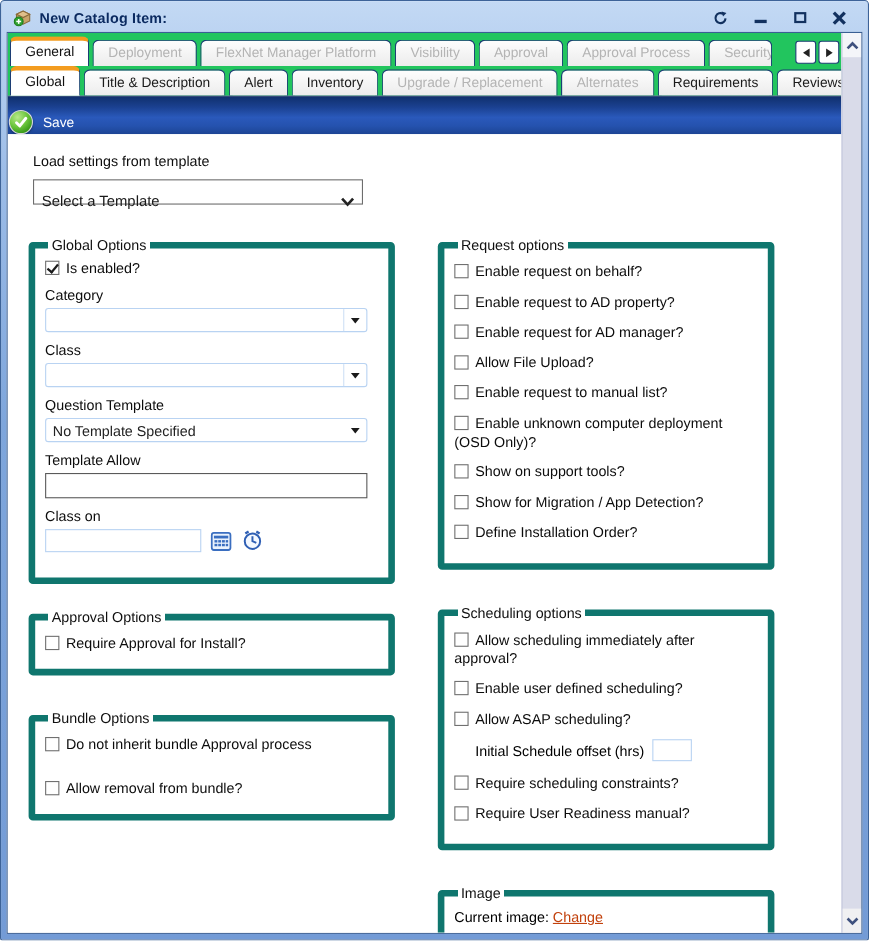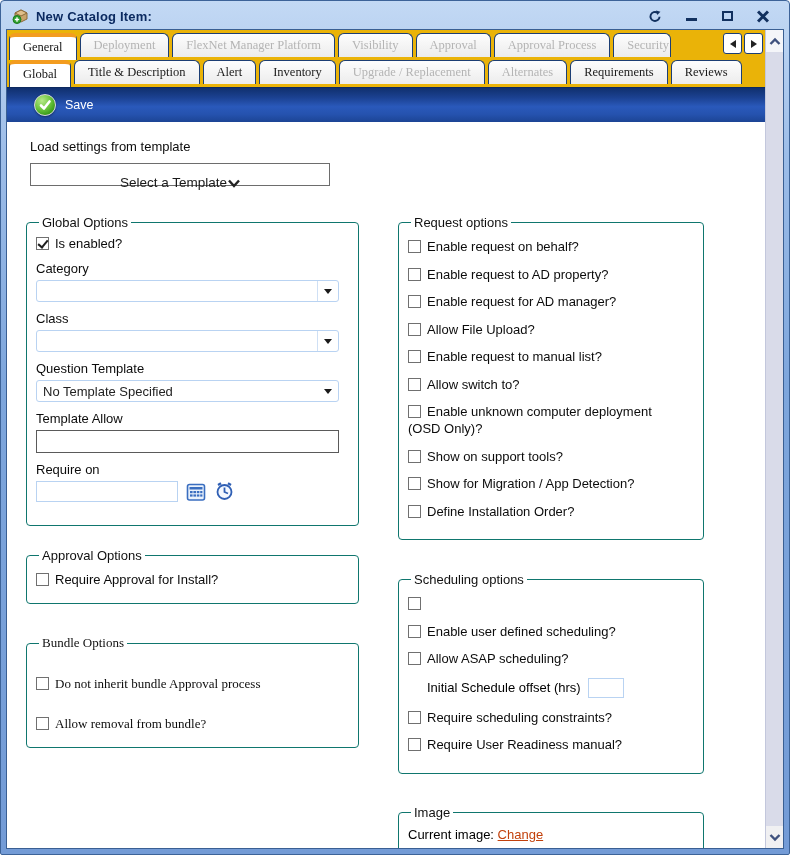--- a/index.html
+++ b/index.html
@@ -23,21 +23,21 @@
   .max-glyph { width:11px; height:10px; border:2px solid #12315f; }
   .close-glyph { position:relative; width:12px; height:12px; }
   .close-glyph::before,.close-glyph::after { content:""; position:absolute; left:-1px; top:5px; width:14px; height:3px; background:#12315f; }
   .close-glyph::before { transform:rotate(45deg);} .close-glyph::after { transform:rotate(-45deg);}
 
   
   .client { height:calc(100% - 26px); background:#fff; border:1px solid #3a5f93; display:flex; overflow:hidden; }
   .main { flex:1 1 auto; display:flex; flex-direction:column; overflow:hidden; }
 
   
-  .tabrow { display:flex; align-items:flex-start; padding:3px 2px 0 2px; background:#eab308;font-family:Liberation Serif, serif; }
+  .tabrow { display:flex; align-items:flex-end; padding:3px 2px 0 2px; background:#22c55e; }
   .tabrow1 { height:31px; }
   .tabrow2 { height:28px; padding-top:0; }
   .tab {
     border:1px solid #1c3e74; border-bottom:none;
     border-radius:6px 6px 0 0;
     background:linear-gradient(180deg,#fdfdfd,#ececec);
     font-size:12.5px; color:#1a1a1a;
     padding:4px 13px 5px 13px; margin-right:3px;
     white-space:nowrap; cursor:default; line-height:14px;
   }
@@ -50,49 +50,49 @@
   .tab.cut { max-width:58px; overflow:hidden; margin-right:0; }
   .tab-scrollers { margin-left:auto; display:flex; gap:2px; padding-bottom:2px; }
   .tsbtn { width:19px; height:21px; border:1px solid #1c3e74; border-radius:3px; background:#fff; display:flex; align-items:center; justify-content:center; }
   .tri-left { width:0;height:0;border-top:4px solid transparent;border-bottom:4px solid transparent;border-right:6px solid #222; }
   .tri-right { width:0;height:0;border-top:4px solid transparent;border-bottom:4px solid transparent;border-left:6px solid #222; }
 
   
   .toolbar {
     height:35px; flex:0 0 35px;
     background:linear-gradient(180deg,#10306e 0%,#1b4191 28%,#2a59bb 55%,#2552ae 78%,#1c4494 100%);
-    display:flex; align-items:center; padding-left:27px; gap:9px;
+    display:flex; align-items:flex-end; padding-left:1px; gap:9px;
     border-top:1px solid #0d2a60;
   }
   .save-btn { display:flex; align-items:center; gap:9px; cursor:default; }
   .save-icon {
     width:22px; height:22px; border-radius:50%;
     background: radial-gradient(circle at 35% 28%, #b8e98a 0%, #6cc63e 45%, #3b9c1b 75%, #2c8410 100%);
     border:1px solid #d9d9d9;
     box-shadow:0 1px 2px rgba(0,0,0,.4);
     display:flex; align-items:center; justify-content:center;
   }
   .save-label { color:#fff; font-size:12.5px; }
 
   
   .form { flex:1 1 auto; padding:17px 18px 0 14px; overflow:hidden; background:#fff; }
   .field-label { font-size:13px; color:#0c0c0c; }
   .tpl-label { margin-left:9px; }
   .tselect {
     margin:9px 0 0 9px; width:300px; height:23px;
     border:1px solid #6d6d6d; background:#fff;
-    display:flex; align-items:center; justify-content:center;
+    display:flex; align-items:center; justify-content:space-between;
     padding:16px 6px 0 7px; font-size:13.5px; color:#1a1a1a; cursor:default;
   }
 
   .columns { display:flex; margin-top:29px; }
   .col-left { width:333px; margin-left:5px; }
   .col-right { width:306px; margin-left:39px; }
 
-  fieldset { border:1px solid #0f766e; border-radius:4px; padding:5px 19px 9px 9px; background:#fff; }
+  fieldset { border:6px solid #0f766e; border-radius:4px; padding:5px 19px 9px 9px; background:#fff; }
   legend { font-size:13px; color:#101010; padding:0 3px; margin-left:3px; }
 
   .cbrow { font-size:13px; color:#0c0c0c; line-height:17px; }
   .cb {
     display:inline-block; vertical-align:-2px; width:13px; height:13px;
     border:1px solid #707070; background:#fff; margin-right:6px; position:relative;
   }
   .cb.checked::after {
     content:""; position:absolute; left:1px; top:2px; width:8px; height:4px;
     border-left:2px solid #1c1c1c; border-bottom:2px solid #1c1c1c; transform:rotate(-50deg);
@@ -105,22 +105,22 @@
   .combo-btn { width:21px; align-self:stretch; border-left:1px solid #cfe0f5; display:flex; align-items:center; justify-content:center; }
   .combo.flat .combo-btn { border-left:none; }
   .tri-down { width:0;height:0;border-left:4px solid transparent;border-right:4px solid transparent;border-top:5px solid #1a1a1a; }
   .inp-dark { width:100%; height:23px; border:1px solid #5a5a5a; background:#fff; font-size:13px; padding:0 4px; font-family:"Liberation Sans",sans-serif; }
   .expire-row { display:flex; align-items:center; gap:8px; margin-bottom:14px; }
   .inp-blue { width:142px; height:21px; border:1px solid #b9d3f2; background:#fff; font-size:13px; padding:0 4px; font-family:"Liberation Sans",sans-serif; }
   .ico-btn { display:flex; align-items:center; justify-content:center; }
 
   .fs-approval { margin-top:22px; }
   .fs-approval .cbrow { margin:3px 0 6px 0; }
-  .fs-bundle { margin-top:31px;font-family:Liberation Serif, serif; }
-  .fs-bundle .cbrow1 { margin:19px 0 0 0; }
+  .fs-bundle { margin-top:31px; }
+  .fs-bundle .cbrow1 { margin:3px 0 0 0; }
   .fs-bundle .cbrow2 { margin:23px 0 6px 0; }
 
   .fs-request .cbrow { margin-bottom:10.5px; }
   .fs-request .cbrow:first-of-type { margin-top:3px; }
   .fs-sched { margin-top:32px; }
   .fs-sched .cbrow { margin-bottom:10.5px; }
   .fs-sched .cbrow:first-of-type { margin-top:3px; }
   .offset-row { display:flex; align-items:center; gap:7px; margin:0 0 11px 19px; font-size:13px; }
   .inp-offset { width:36px; height:20px; border:1px solid #b9d3f2; background:#fff; font-size:13px; font-family:"Liberation Sans",sans-serif; }
 
@@ -251,21 +251,21 @@
               <div class="combo flat">
                 <span class="combo-text">No Template Specified</span>
                 <span class="combo-btn">
                     <span class="tri-down"></span>
                   </span>
               </div>
 
               <div class="field-label go-label">Template Allow</div>
               <input class="inp-dark" type="text" value="" style="">
 
-              <div class="field-label go-label">Require on</div>
+              <div class="field-label go-label">Class on</div>
               <div class="expire-row">
                 <input class="inp-blue" type="text" value="" style="">
                 <span class="ico-btn">
                   <svg width="20" height="20" viewBox="0 0 20 20">
                     <rect x="1.5" y="2.5" width="17" height="15.5" rx="2" fill="#eaf2fc" stroke="#3a6ec0" stroke-width="1.6"></rect>
                     <rect x="3.5" y="5" width="13" height="2.5" fill="#3a6ec0"></rect>
                     <g fill="#3a6ec0">
                       <rect x="4" y="9" width="2.6" height="2.2"></rect>
                         <rect x="7.4" y="9" width="2.6" height="2.2"></rect>
                         <rect x="10.8" y="9" width="2.6" height="2.2"></rect>
@@ -307,30 +307,29 @@
           </div>
 
           <div class="col-right">
             <fieldset class="fs-request">
               <legend>Request options</legend>
               <div class="cbrow"><span class="cb"></span><span>Enable request on behalf?</span></div>
               <div class="cbrow"><span class="cb"></span><span>Enable request to AD property?</span></div>
               <div class="cbrow"><span class="cb"></span><span>Enable request for AD manager?</span></div>
               <div class="cbrow"><span class="cb"></span><span>Allow File Upload?</span></div>
               <div class="cbrow"><span class="cb"></span><span>Enable request to manual list?</span></div>
-              <div class="cbrow"><span class="cb"></span><span>Allow switch to?</span></div>
               <div class="cbrow"><span class="cb"></span><span>Enable unknown computer deployment (OSD Only)?</span></div>
               <div class="cbrow"><span class="cb"></span><span>Show on support tools?</span></div>
               <div class="cbrow"><span class="cb"></span><span>Show for Migration / App Detection?</span></div>
               <div class="cbrow"><span class="cb"></span><span>Define Installation Order?</span></div>
             </fieldset>
 
             <fieldset class="fs-sched">
               <legend>Scheduling options</legend>
-              <div class="cbrow"><span class="cb"></span></div>
+              <div class="cbrow"><span class="cb"></span><span>Allow scheduling immediately after approval?</span></div>
               <div class="cbrow"><span class="cb"></span><span>Enable user defined scheduling?</span></div>
               <div class="cbrow"><span class="cb"></span><span>Allow ASAP scheduling?</span></div>
               <div class="offset-row">
                 <span>Initial Schedule offset (hrs)</span>
                 <input class="inp-offset" type="text" value="" style="">
               </div>
               <div class="cbrow"><span class="cb"></span><span>Require scheduling constraints?</span></div>
               <div class="cbrow"><span class="cb"></span><span>Require User Readiness manual?</span></div>
             </fieldset>
 

